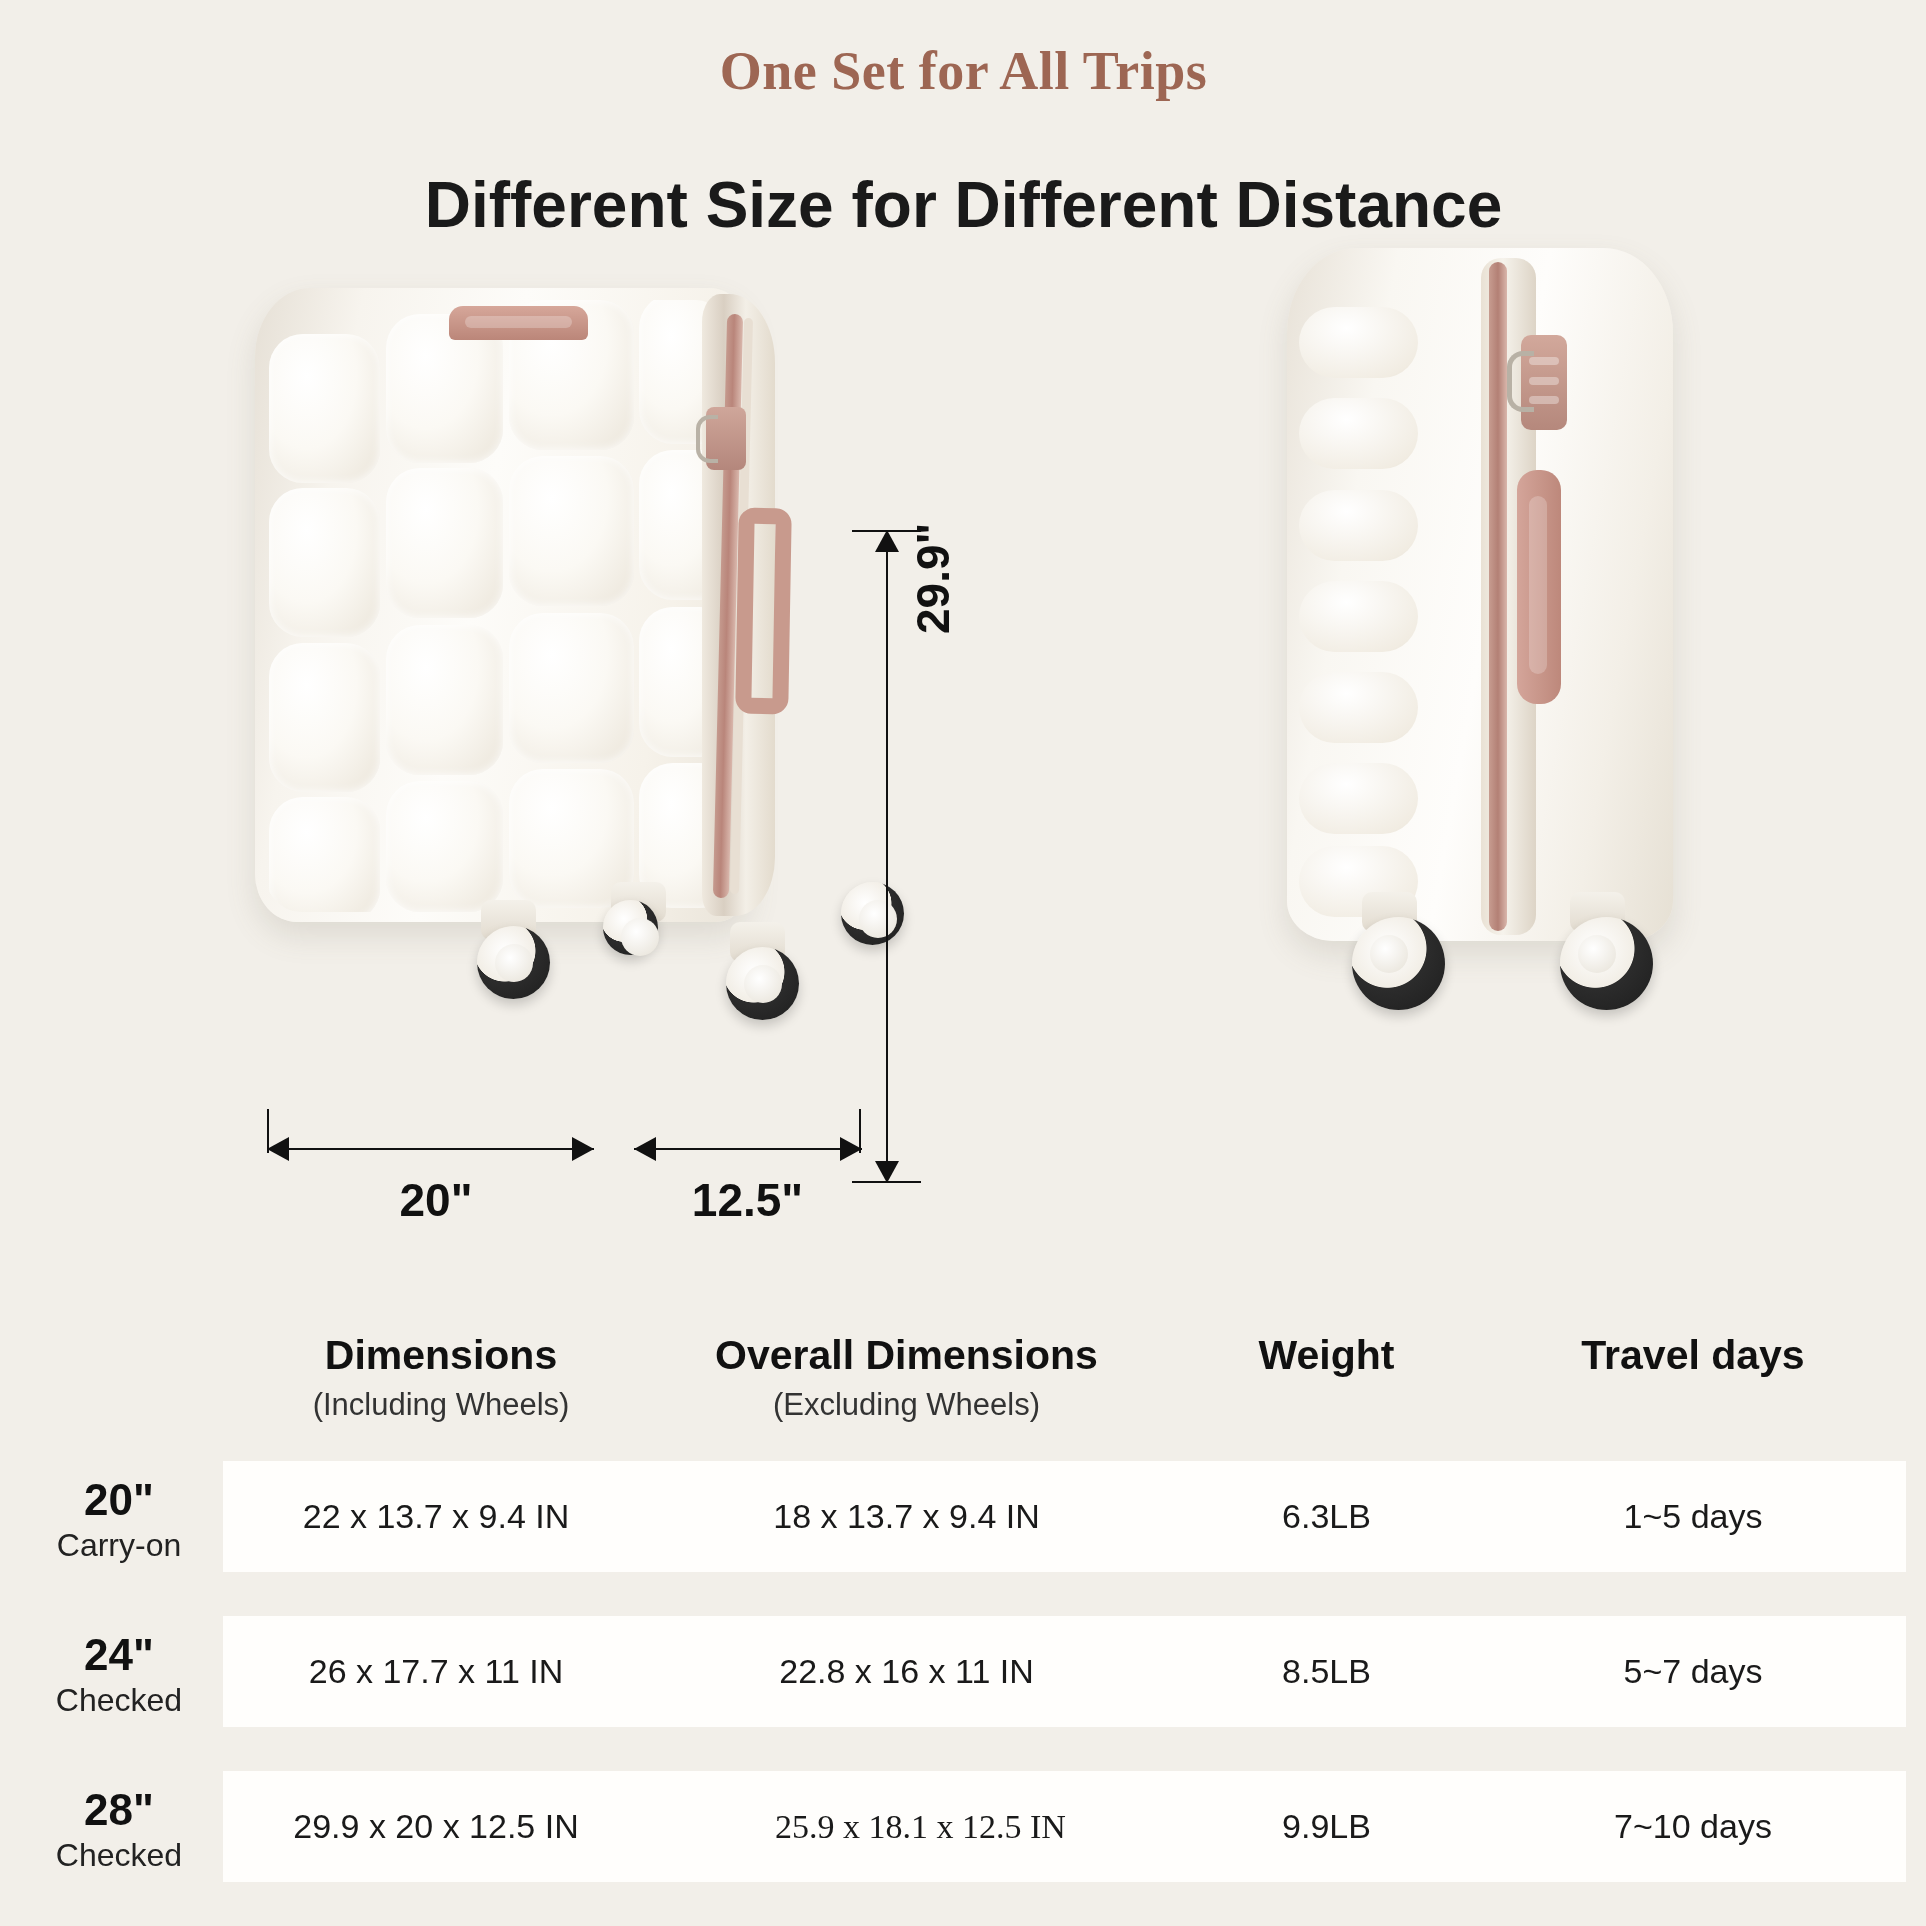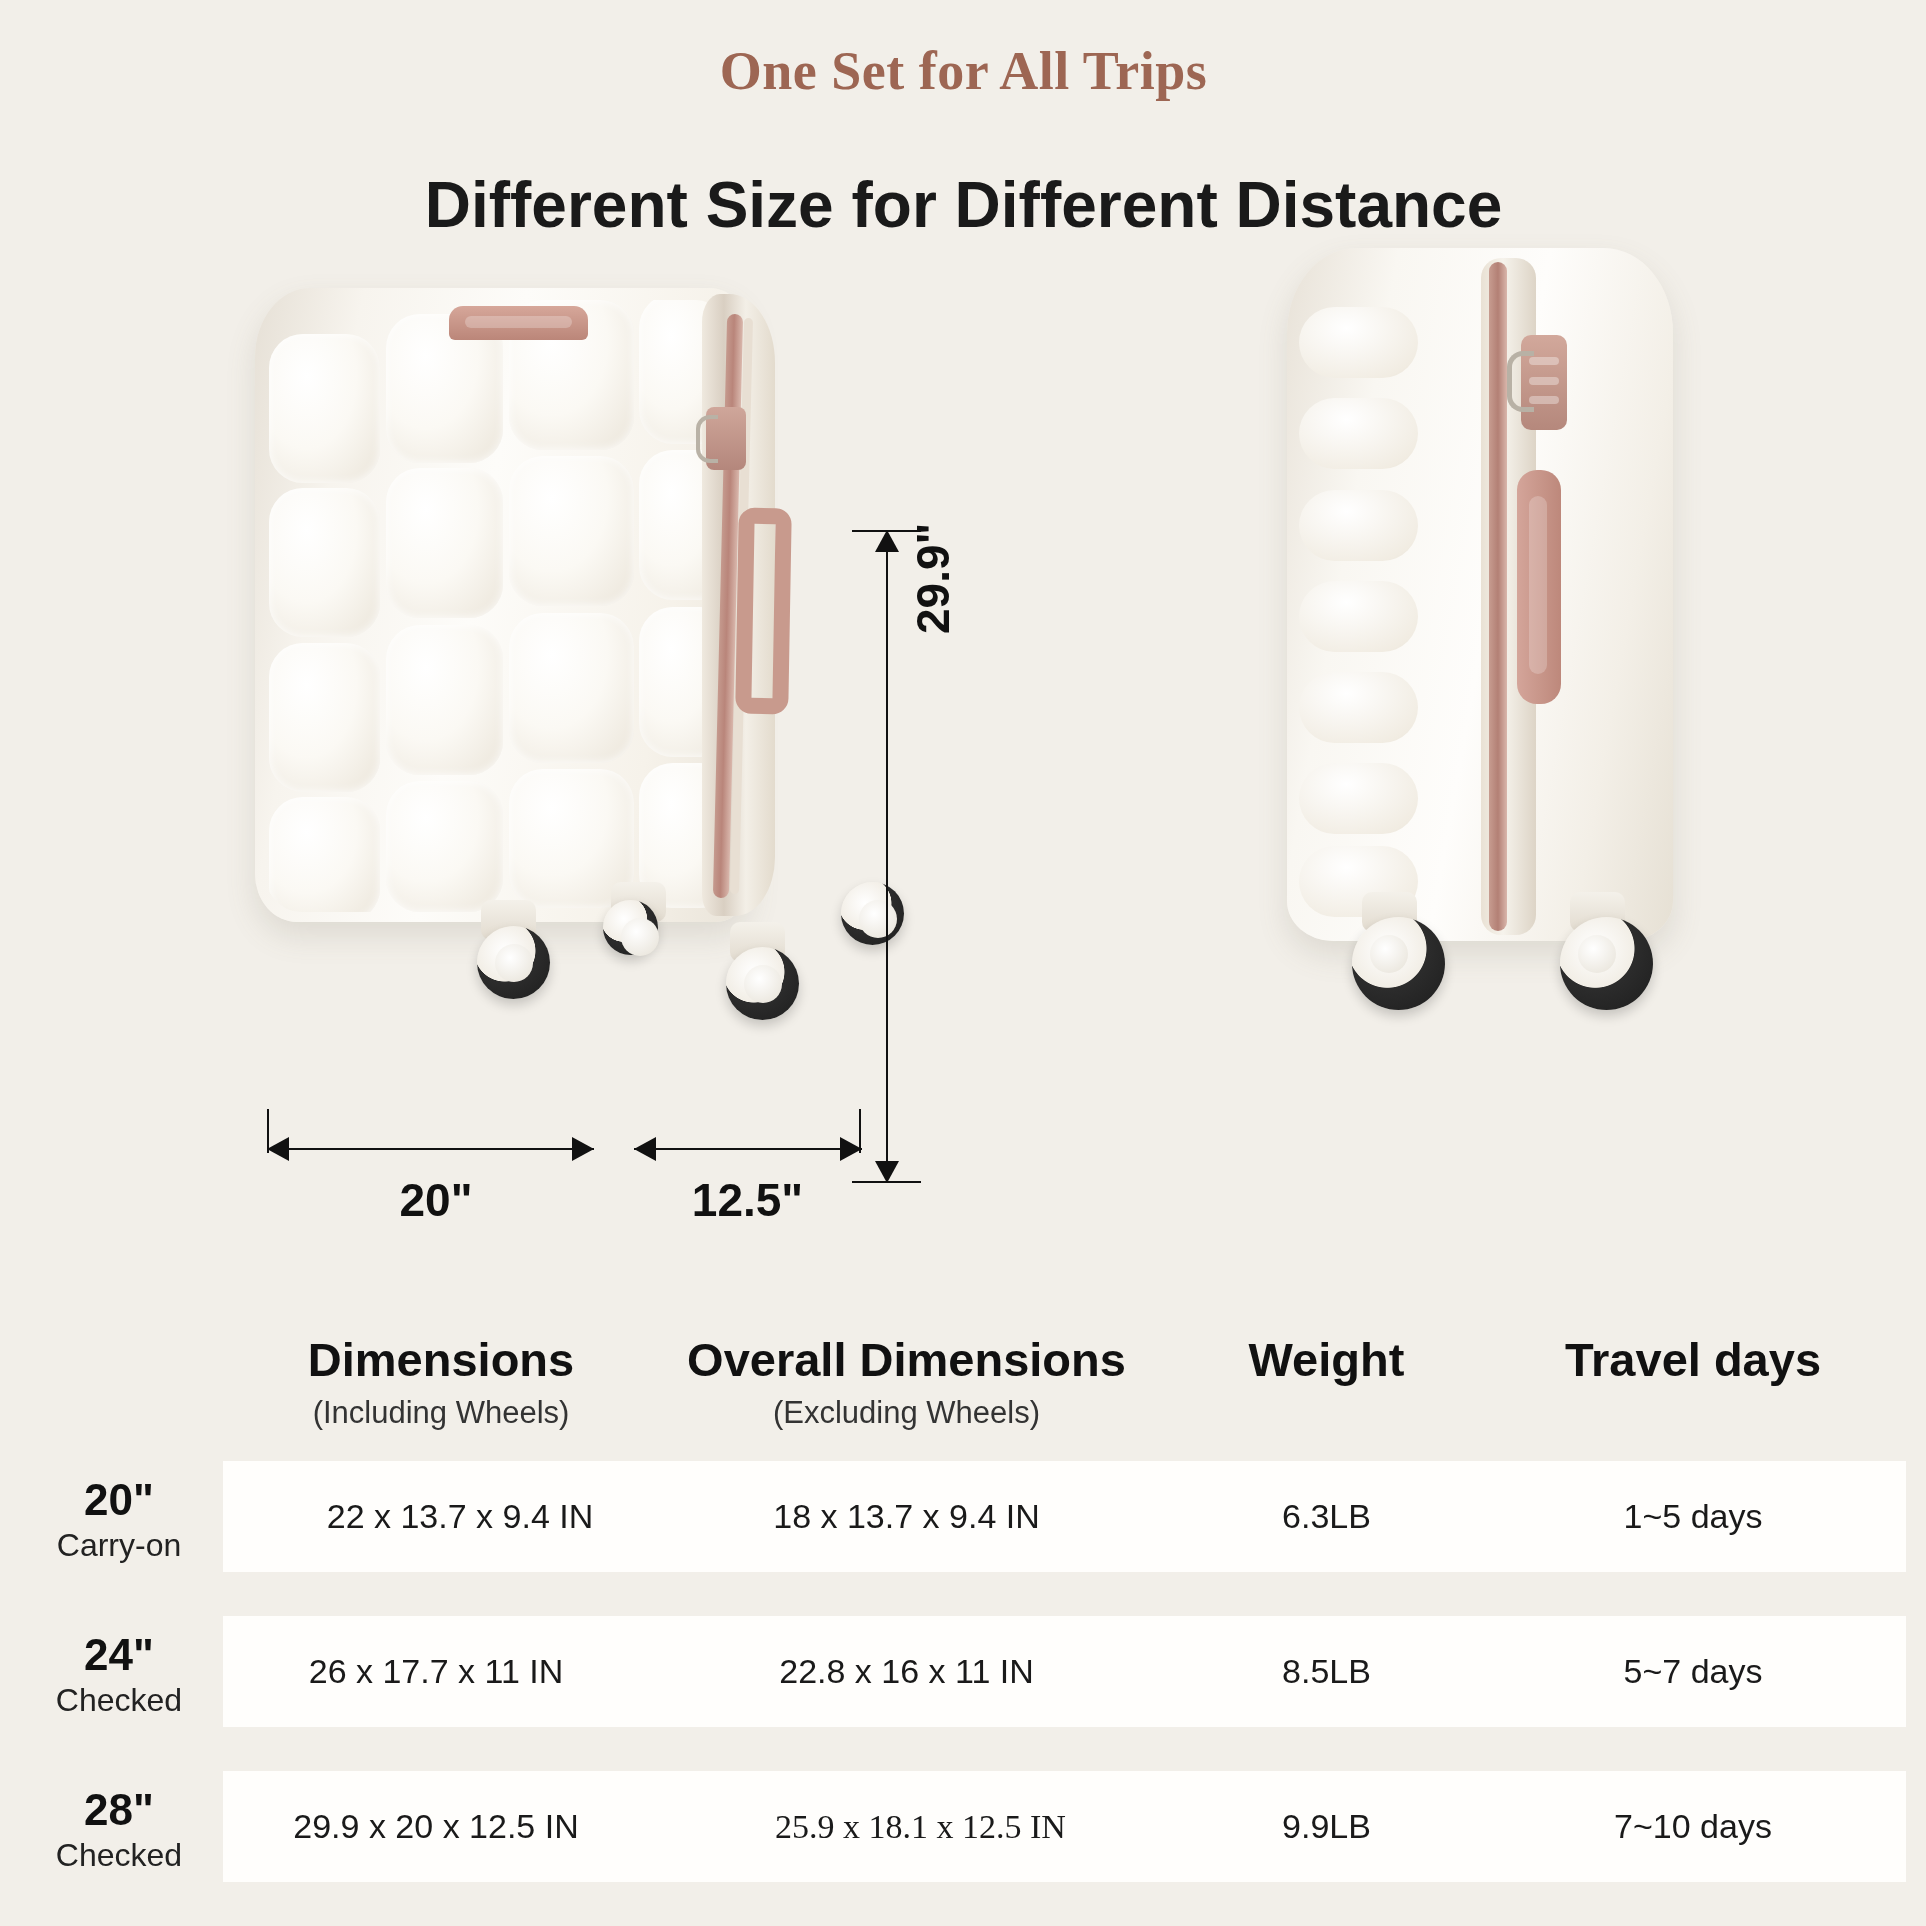--- a/index.html
+++ b/index.html
@@ -359,21 +359,21 @@
   }
   .thead {
     position: relative;
     height: 129px;
   }
   .th {
     position: absolute;
     text-align: center;
   }
   .th .t1 {
-    font-size: 47px;
+    font-size: 41px;
     font-weight: bold;
     color: #111;
     white-space: nowrap;
   }
   .th .t2 {
     font-size: 31px;
     color: #333;
     margin-top: 8px;
     white-space: nowrap;
   }
@@ -548,21 +548,21 @@
         <div class="t2"></div>
       </div>
     </div>
 
     <div class="row">
       <div class="row-label">
         <div class="size">20"</div>
         <div class="kind">Carry-on</div>
       </div>
       <div class="row-band">
-        <div class="cell" style="left:0px;   width:426px;padding-left:24px;">22 x 13.7 x 9.4 IN</div>
+        <div class="cell" style="left:0px;   width:426px;">22 x 13.7 x 9.4 IN</div>
         <div class="cell" style="left:421px; width:525px;">18 x 13.7 x 9.4 IN</div>
         <div class="cell" style="left:965px; width:277px;">6.3LB</div>
         <div class="cell" style="left:1262px; width:416px;">1~5 days</div>
       </div>
     </div>
 
     <div class="row">
       <div class="row-label">
         <div class="size">24"</div>
         <div class="kind">Checked</div>

